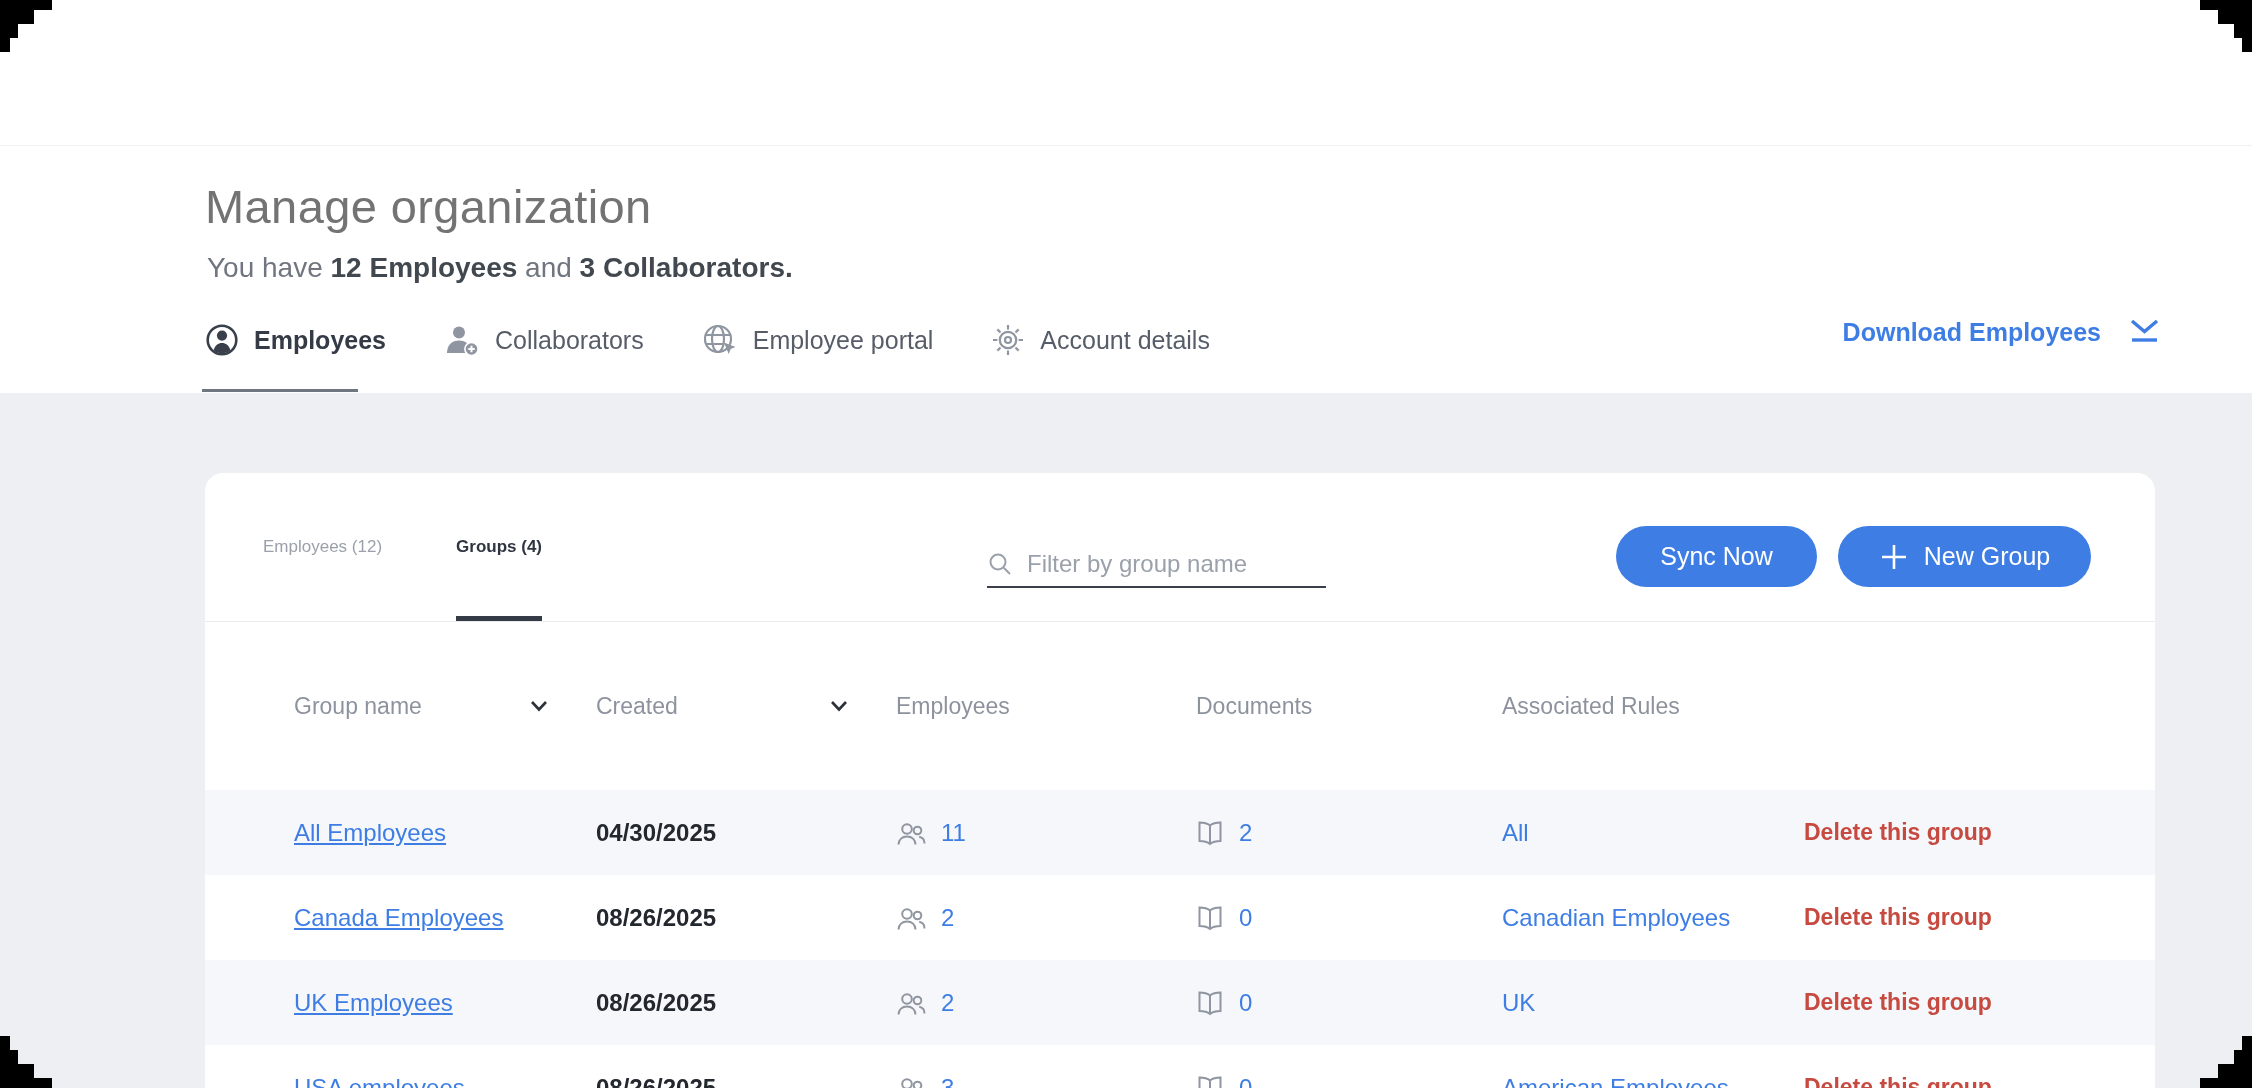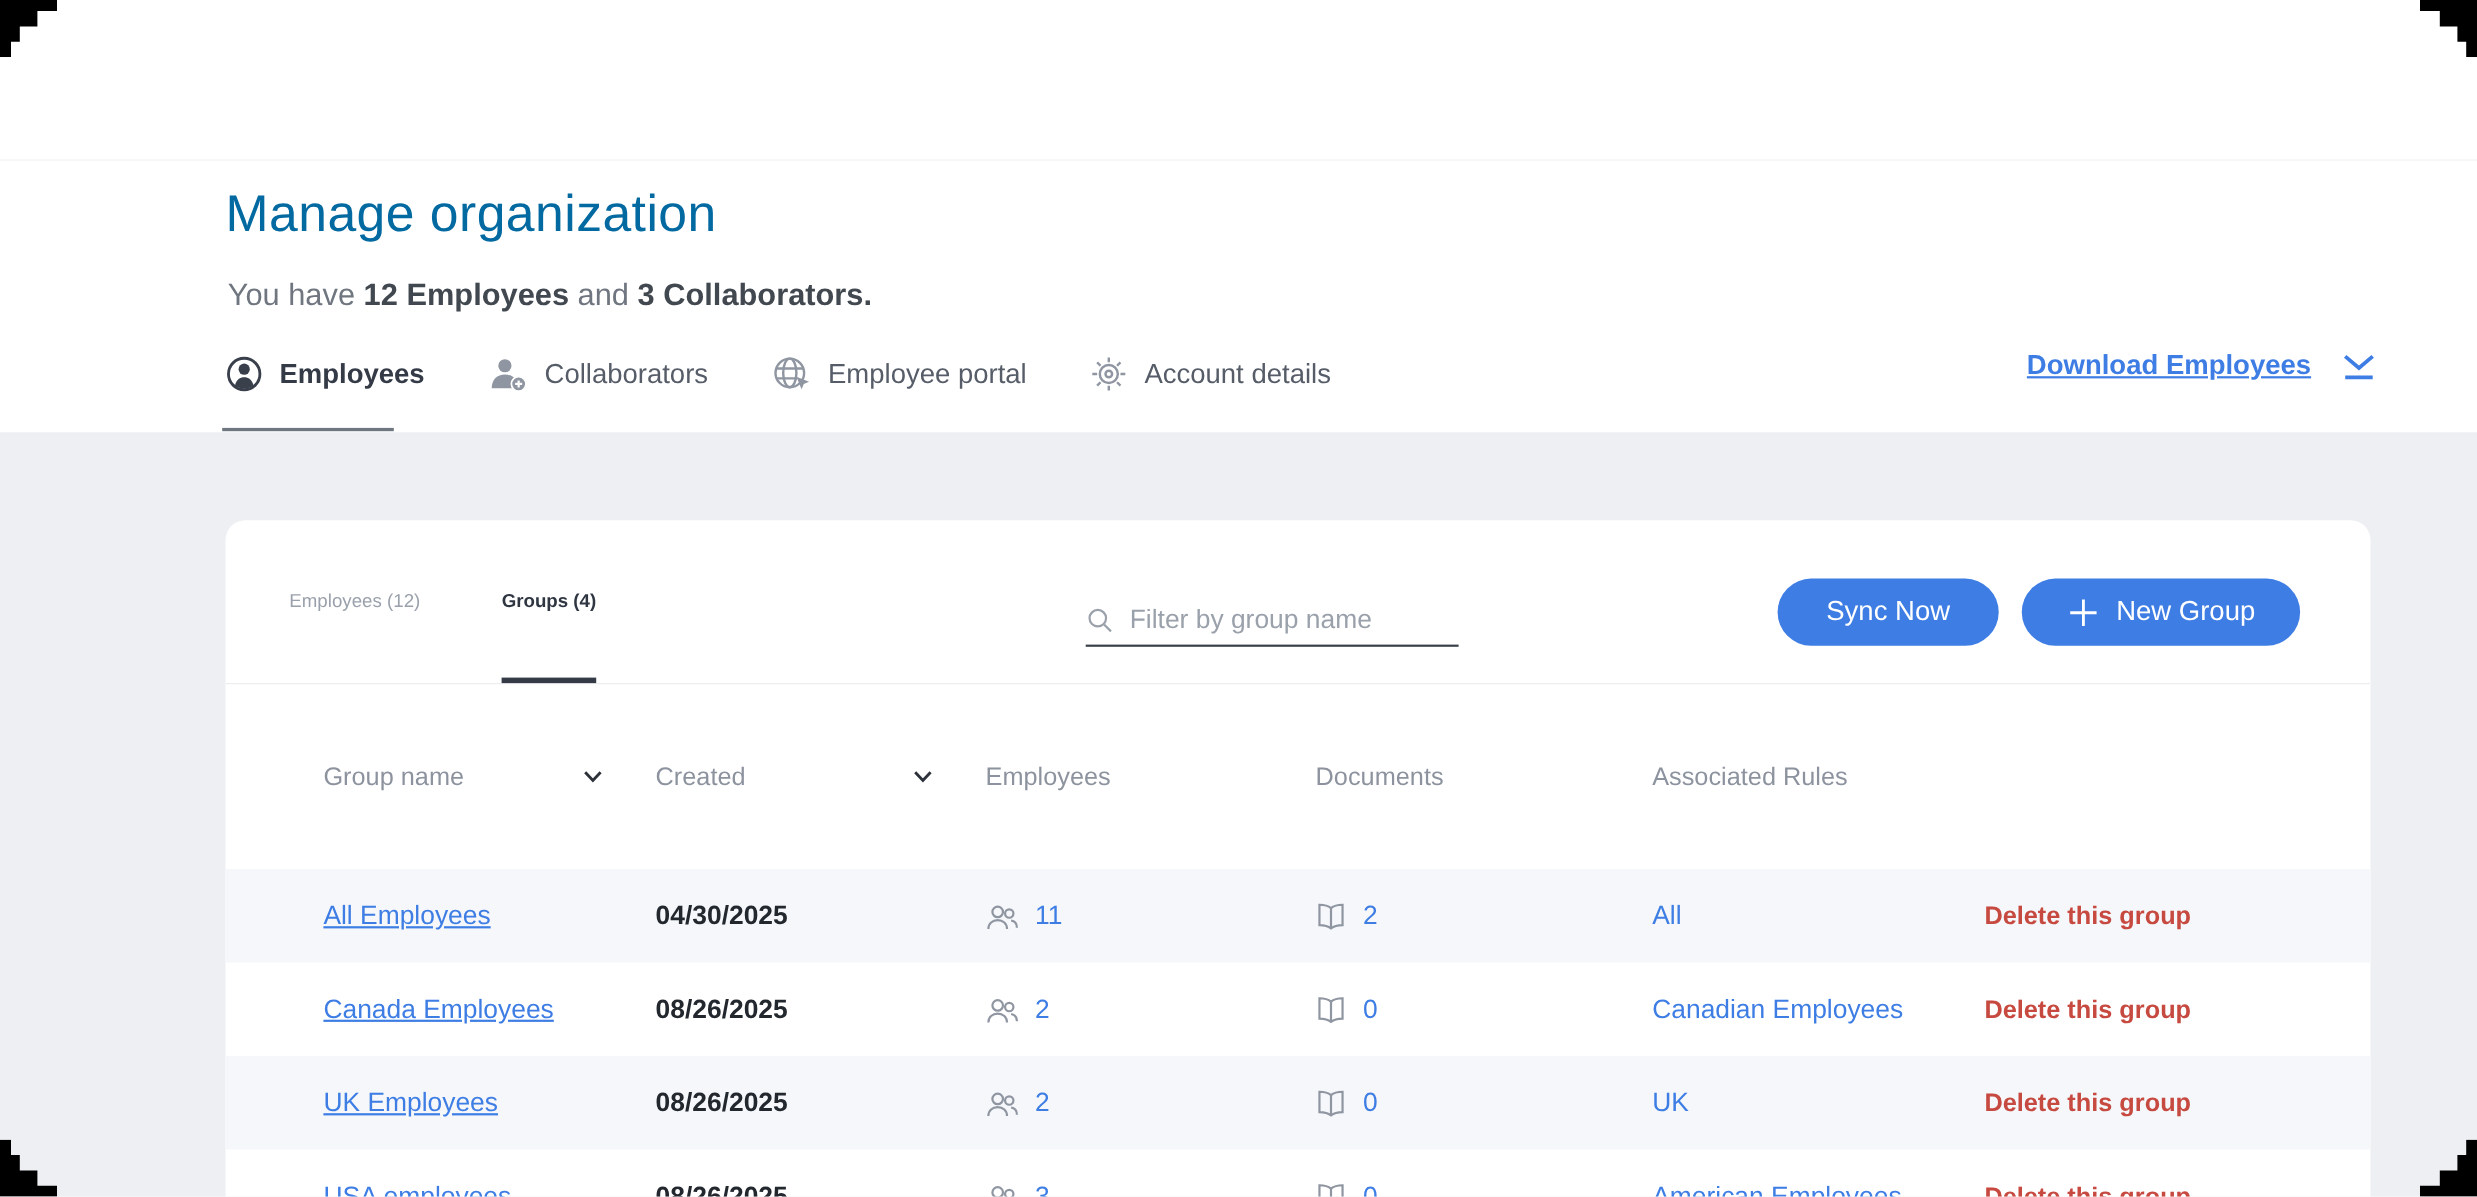--- a/index.html
+++ b/index.html
@@ -20,29 +20,29 @@
   }
   
   .corner{position:absolute;width:52px;height:52px;background:#000;z-index:50;
     clip-path:polygon(0 0,52px 0,52px 10px,34px 10px,34px 24px,18px 24px,18px 38px,10px 38px,10px 52px,0 52px);}
   .corner.tl{left:0;top:0;}
   .corner.tr{right:0;top:0;transform:scaleX(-1);}
   .corner.bl{left:0;bottom:0;transform:scaleY(-1);}
   .corner.br{right:0;bottom:0;transform:scale(-1,-1);}
   
   .hairline{position:absolute;left:0;top:145px;width:100%;height:1px;background:#f0f1f2;}
-  .page-title{position:absolute;left:205px;top:135px;font-size:47px;letter-spacing:.4px;color:#0369a1;font-weight:400;}
+  .page-title{position:absolute;left:205px;top:148px;font-size:47px;letter-spacing:.4px;color:#737373;font-weight:400;}
   .subtitle{position:absolute;left:207px;top:224px;font-size:28px;color:#70767f;}
   .subtitle b{color:#42484f;font-weight:700;}
   .nav-tabs{position:absolute;left:205px;top:308px;height:64px;display:flex;align-items:center;gap:58px;}
   .nav-tab{display:flex;align-items:center;gap:15px;font-size:25px;color:#565d68;cursor:pointer;}
   .nav-tab.active{color:#343b47;font-weight:700;}
   .nav-underline{position:absolute;left:202px;top:389px;width:156px;height:3px;background:#70767f;}
-  .download{position:absolute;right:92px;top:318px;display:flex;align-items:flex-end;gap:28px;
-    color:var(--accent);font-weight:700;font-size:25px;cursor:pointer;text-decoration:underline;}
+  .download{position:absolute;right:92px;top:318px;display:flex;align-items:flex-start;gap:28px;
+    color:var(--accent);font-weight:700;font-size:25px;cursor:pointer;}
   
   .content{position:absolute;left:0;top:393px;width:100%;height:695px;background:var(--page-bg);}
   .card{position:absolute;left:205px;top:473px;width:1950px;height:615px;background:#fff;
     border-radius:18px 18px 0 0;overflow:hidden;}
   .card-header{position:relative;height:149px;border-bottom:1px solid #e9ebee;}
   .card-tabs{position:absolute;left:58px;top:0;height:100%;display:flex;gap:74px;}
   .card-tab{height:100%;display:flex;align-items:center;position:relative;
     font-size:17px;color:#9aa1ac;cursor:pointer;}
   .card-tab.active{color:#2f3642;font-weight:700;}
   .card-tab.active .tab-underline{position:absolute;left:0;bottom:0;width:100%;height:5px;background:#343b47;}

